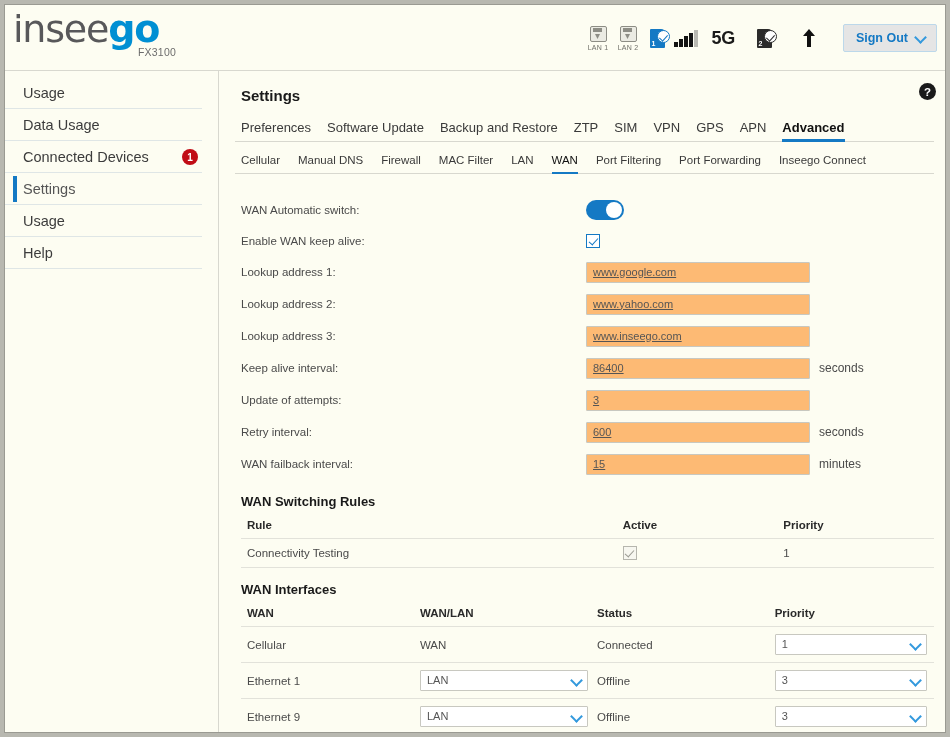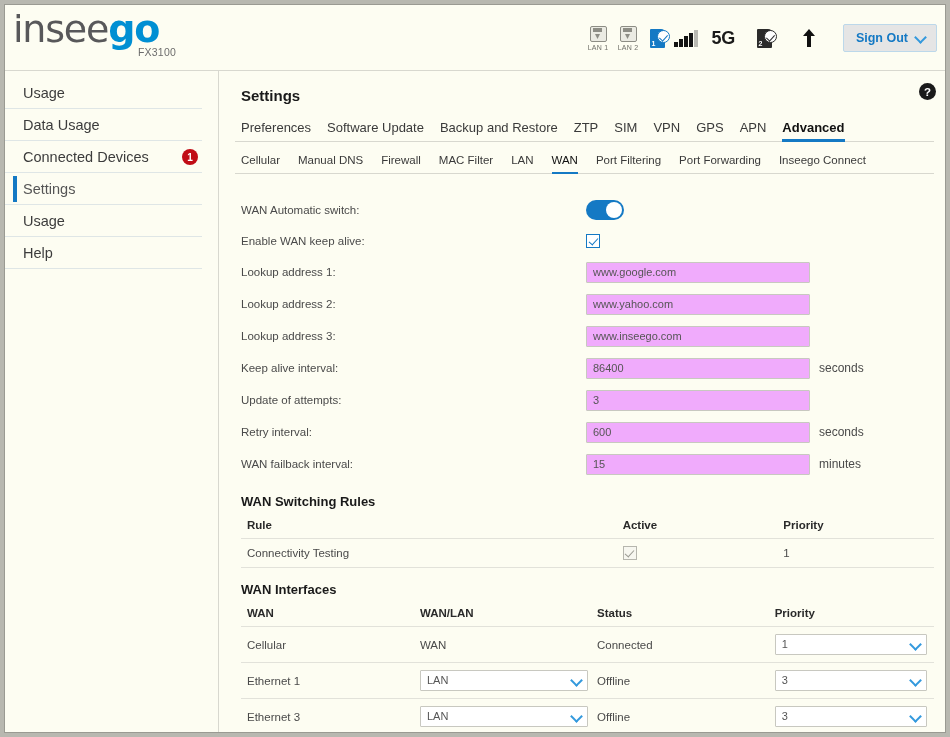--- a/index.html
+++ b/index.html
@@ -184,23 +184,23 @@
   .tabs-secondary .tab.active:after {
     content:""; position:absolute; left:0; right:0; bottom:-1px;
     height: 2.5px; background: #1479c4;
   }
 
   
   .form { padding-left: 6px; }
   .frow { display:flex; align-items:center; height: 31px; }
   .flabel { width: 345px; flex: 0 0 345px; font-size: 11.5px; color: #4a4a4a; }
   .ftext {
-    width: 224px; height: 21px; background:#f0abfc;
+    width: 224px; height: 21px; background:#fdba74;
     border: 1px solid #c8c8c0; font-size: 11px; color:#555;
-    padding: 0 6px; line-height: 19px; border-radius: 1px;
+    padding: 0 6px; line-height: 19px; border-radius: 1px; text-decoration: underline;
   }
   .funit { font-size: 12px; color: #4a4a4a; margin-left: 9px; }
 
   .toggle {
     width: 38px; height: 20px; border-radius: 11px;
     background: #1479c4; position: relative; cursor: pointer;
   }
   .toggle .knob {
     position:absolute; right: 2px; top: 2px;
     width: 16px; height: 16px; border-radius: 50%; background:#fff;
@@ -469,21 +469,21 @@
             </td>
             <td class="c-status">Offline</td>
             <td class="c-priority">
               <div class="select w-prio">
                 <span>3</span>
                 <span class="scaret"></span>
               </div>
             </td>
           </tr>
           <tr>
-            <td class="c-wan">Ethernet 3</td>
+            <td class="c-wan">Ethernet 9</td>
             <td class="c-wanlan">
               <div class="select w-lan">
                 <span>LAN</span>
                 <span class="scaret"></span>
               </div>
             </td>
             <td class="c-status">Offline</td>
             <td class="c-priority">
               <div class="select w-prio">
                 <span>3</span>

